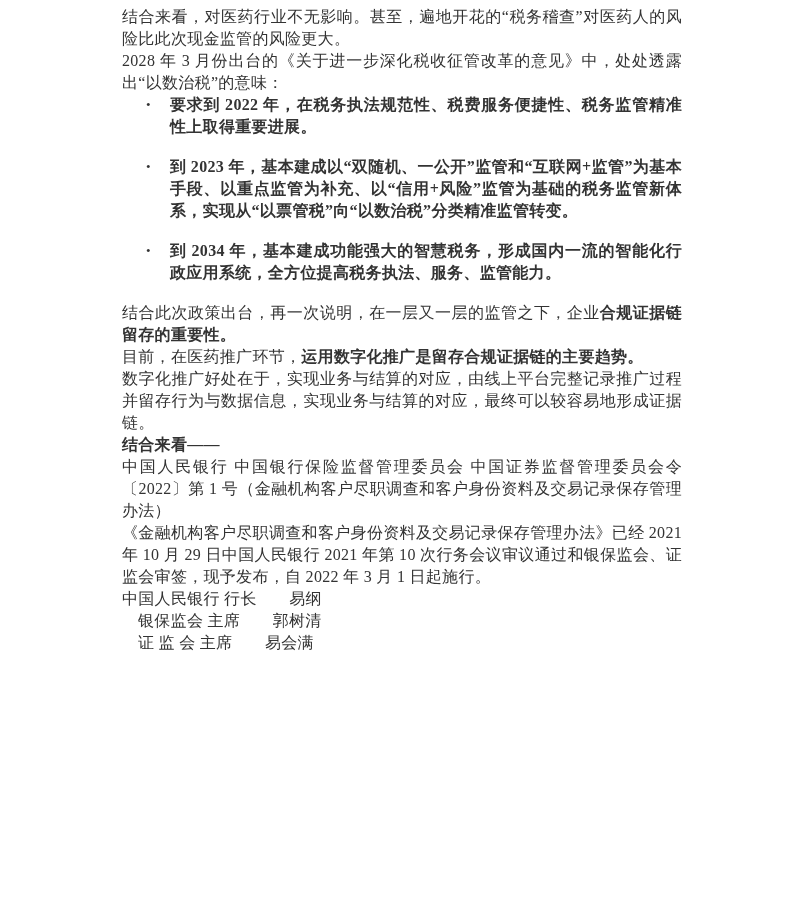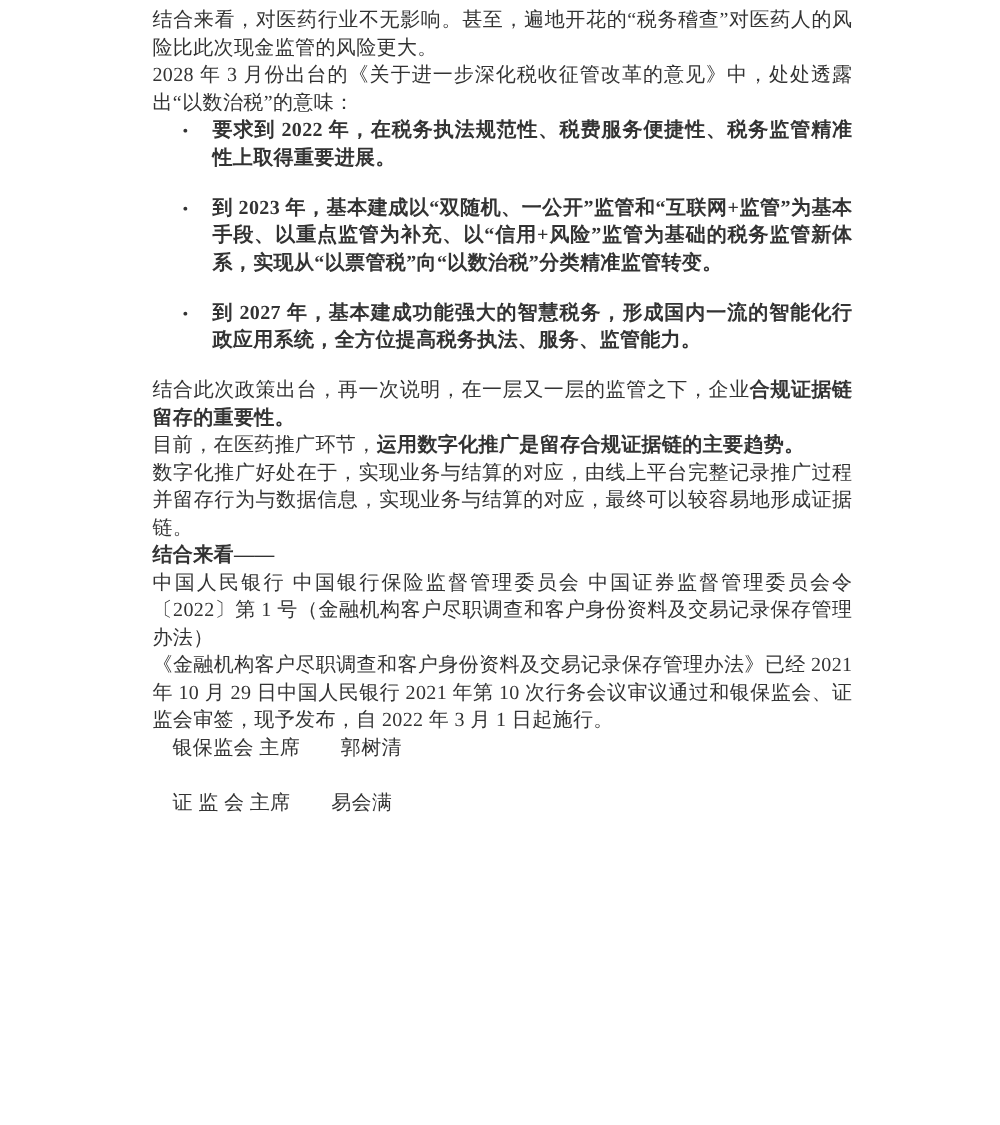--- a/index.html
+++ b/index.html
@@ -50,21 +50,21 @@
     text-align: justify;
     font-weight: bold;
   }
   .para-3   { margin-bottom: 40px; }
   .para-4   { margin-bottom: 42px; }
   .para-5   { margin-bottom: 16px; }
   .heading  { margin-bottom: 16px; font-weight: bold; }
   .para-6   { margin-bottom: 40px; }
   .para-7   { margin-bottom: 24px; }
   .sig      { margin-bottom: 0; }
-  .sig + .sig, .sig + .date-line { margin-top: 22px; }
+  .sig + .sig, .sig + .date-line { }
   .indent-1 { padding-left: 16px; }
   b, .bold  { font-weight: bold; }
 </style>
 </head>
 <body>
 
 <div class="doc">
 
   <p class="para-1">结合来看，对医药行业不无影响。甚至，遍地开花的“税务稽查”对医药人的风险比此次现金监管的风险更大。</p>
 
@@ -74,35 +74,36 @@
     <li>
       <span class="bullet-dot">•</span>
       <span class="bullet-text">要求到 2022 年，在税务执法规范性、税费服务便捷性、税务监管精准性上取得重要进展。</span>
     </li>
     <li>
       <span class="bullet-dot">•</span>
       <span class="bullet-text">到 2023 年，基本建成以“双随机、一公开”监管和“互联网+监管”为基本手段、以重点监管为补充、以“信用+风险”监管为基础的税务监管新体系，实现从“以票管税”向“以数治税”分类精准监管转变。</span>
     </li>
     <li>
       <span class="bullet-dot">•</span>
-      <span class="bullet-text">到 2027 年，基本建成功能强大的智慧税务，形成国内一流的智能化行政应用系统，全方位提高税务执法、服务、监管能力。</span>
+      <span class="bullet-text">到 2034 年，基本建成功能强大的智慧税务，形成国内一流的智能化行政应用系统，全方位提高税务执法、服务、监管能力。</span>
     </li>
   </ul>
 
   <p class="para-3"><span>结合此次政策出台，再一次说明，在一层又一层的监管之下，企业</span><span class="bold">合规证据链留存的重要性。</span></p>
 
   <p class="para-4"><span>目前，在医药推广环节，</span><span class="bold">运用数字化推广是留存合规证据链的主要趋势。</span></p>
 
   <p class="para-5">数字化推广好处在于，实现业务与结算的对应，由线上平台完整记录推广过程并留存行为与数据信息，实现业务与结算的对应，最终可以较容易地形成证据链。</p>
 
   <p class="heading">结合来看——</p>
 
   <p class="para-6">中国人民银行 中国银行保险监督管理委员会 中国证券监督管理委员会令〔2022〕第 1 号（金融机构客户尽职调查和客户身份资料及交易记录保存管理办法）</p>
 
   <p class="para-7">《金融机构客户尽职调查和客户身份资料及交易记录保存管理办法》已经 2021 年 10 月 29 日中国人民银行 2021 年第 10 次行务会议审议通过和银保监会、证监会审签，现予发布，自 2022 年 3 月 1 日起施行。</p>
 
+  <p class="sig">中国人民银行 行长　　易纲</p>
 
   <p class="sig indent-1">银保监会 主席　　郭树清</p>
 
   <p class="sig indent-1">证 监 会 主席　　易会满</p>
 
 
 </div>
 
 </body></html>

